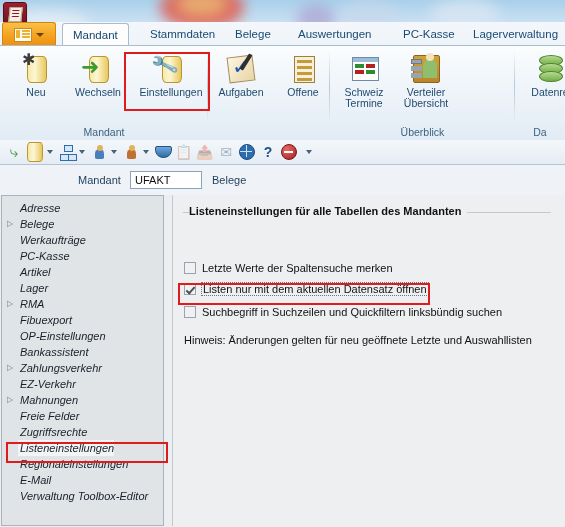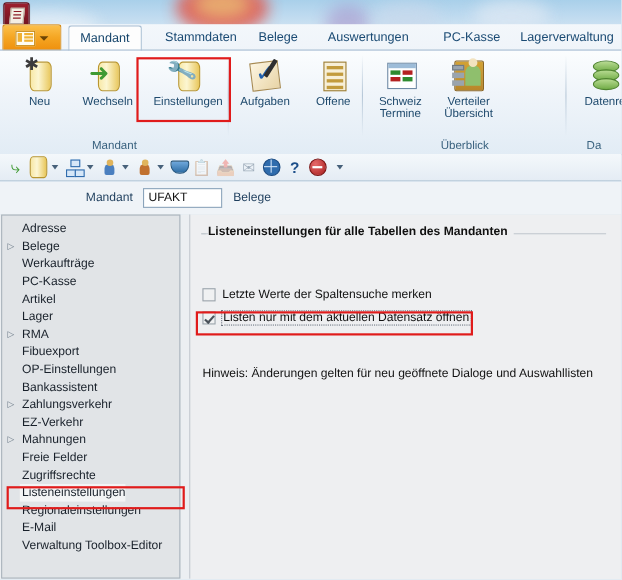--- a/index.html
+++ b/index.html
@@ -172,21 +172,21 @@
   }
   .mandant-row .country{position:absolute;left:212px;font-size:11px;color:#1d3d5c;}
 
   
   .content{position:absolute;left:0;top:195px;width:565px;height:332px;background:#eceff2;}
 
   .sidebar{
     position:absolute;left:1px;top:0px;width:163px;height:331px;
     background:#e1e4e7;border:1px solid #a9b3bc;box-sizing:border-box;overflow:hidden;
   }
-  .tree{position:absolute;left:0;top:4px;width:100%;}
+  .tree{position:absolute;left:0;top:4px;width:100%;font-style:italic;}
   .tnode{height:16px;line-height:16px;display:flex;align-items:center;font-size:11px;color:#18202a;cursor:pointer;}
   .tnode .exp{width:16px;text-align:center;font-size:8px;color:#6d7b88;}
   .tnode .tlbl{padding-left:2px;}
   .tnode.selected .tlbl{background:#f3f4f5;}
 
   .splitter{position:absolute;left:166px;top:0;width:6px;height:331px;background:#eceff2;}
   .panel{
     position:absolute;left:172px;top:0;width:392px;height:331px;
     background:#eeeff1;border-left:1px solid #c3c9cf;box-sizing:border-box;
   }
@@ -497,22 +497,26 @@
       <div class="cbrow" style="top:67px;">
         <span class="cb"></span>
         <span class="cblbl">Letzte Werte der Spaltensuche merken</span>
       </div>
 
       <div class="cbrow focused" style="top:88px;">
         <span class="cb checked"></span>
         <span class="cblbl">Listen nur mit dem aktuellen Datensatz öffnen</span>
       </div>
 
-
-      <div class="hint">Hinweis: Änderungen gelten für neu geöffnete Dialoge und Auswahllisten</div>
+      <div class="cbrow" style="top:111px;">
+        <span class="cb"></span>
+        <span class="cblbl">Suchbegriff in Suchzeilen und Quickfiltern linksbündig suchen</span>
+      </div>
+
+      <div class="hint">Hinweis: Änderungen gelten für neu geöffnete Letzte und Auswahllisten</div>
     </div>
   </div>
 
   <div class="redbox" style="left:124px;top:52px;width:82px;height:55px;"></div>
   <div class="redbox" style="left:6px;top:442px;width:158px;height:17px;"></div>
   <div class="redbox" style="left:178px;top:283px;width:248px;height:18px;"></div>
 
 </div>
 
 </body></html>

